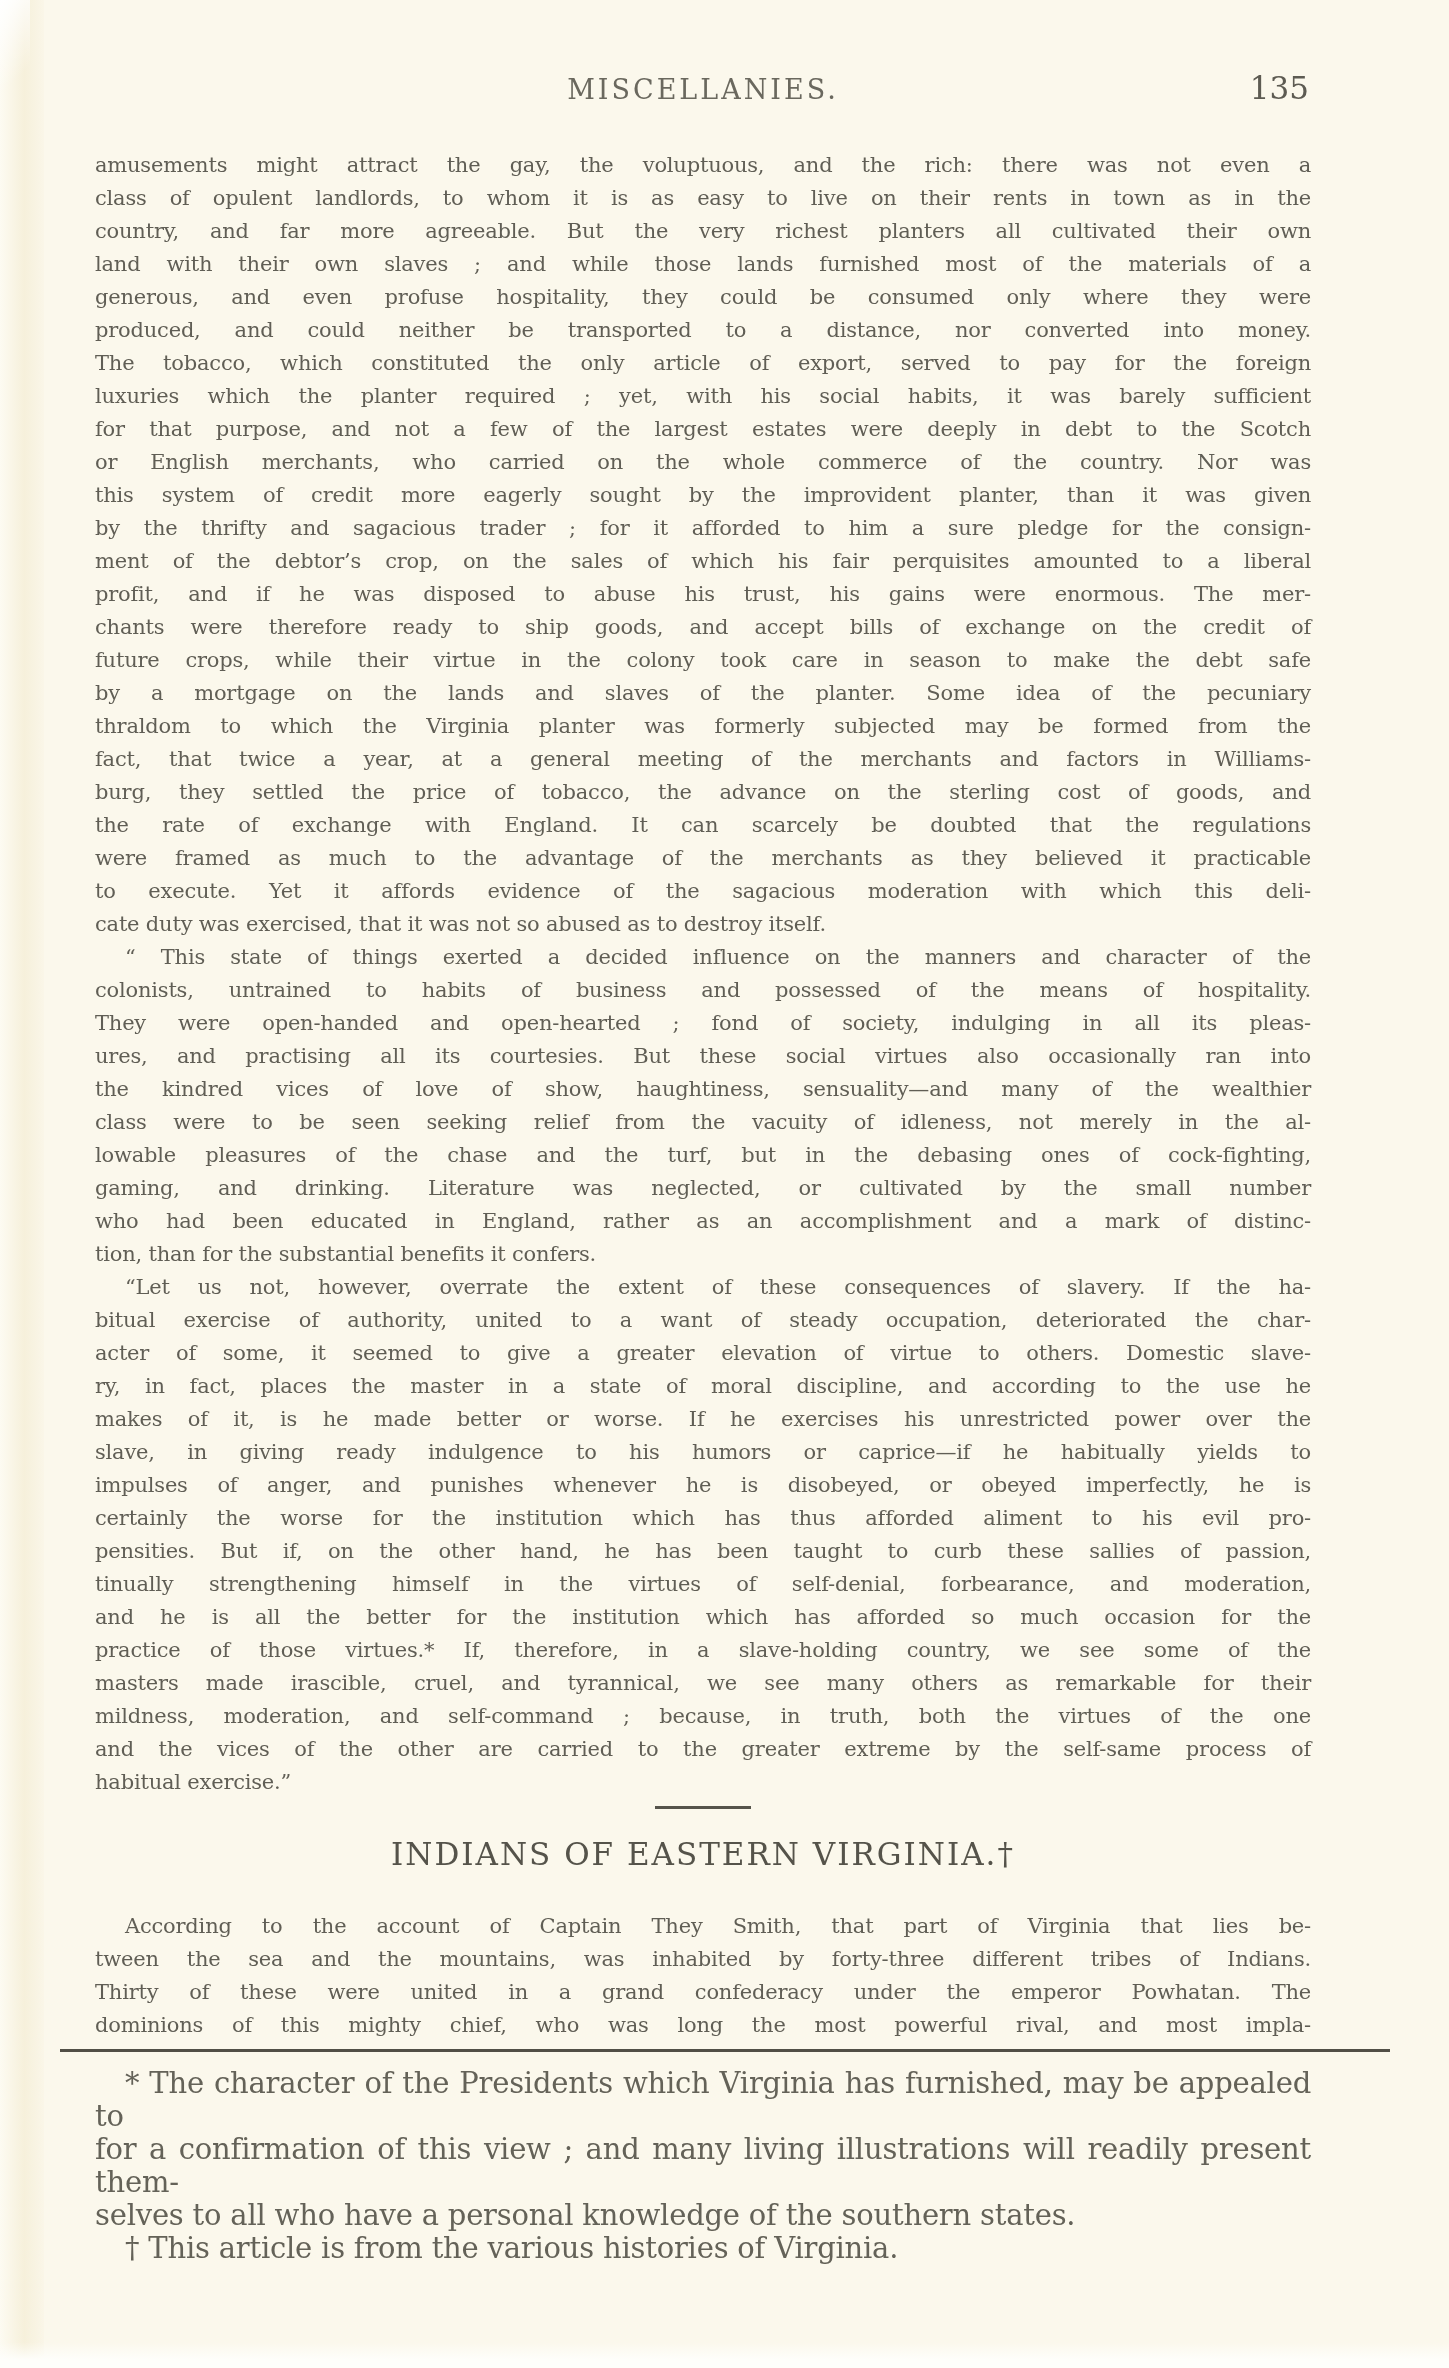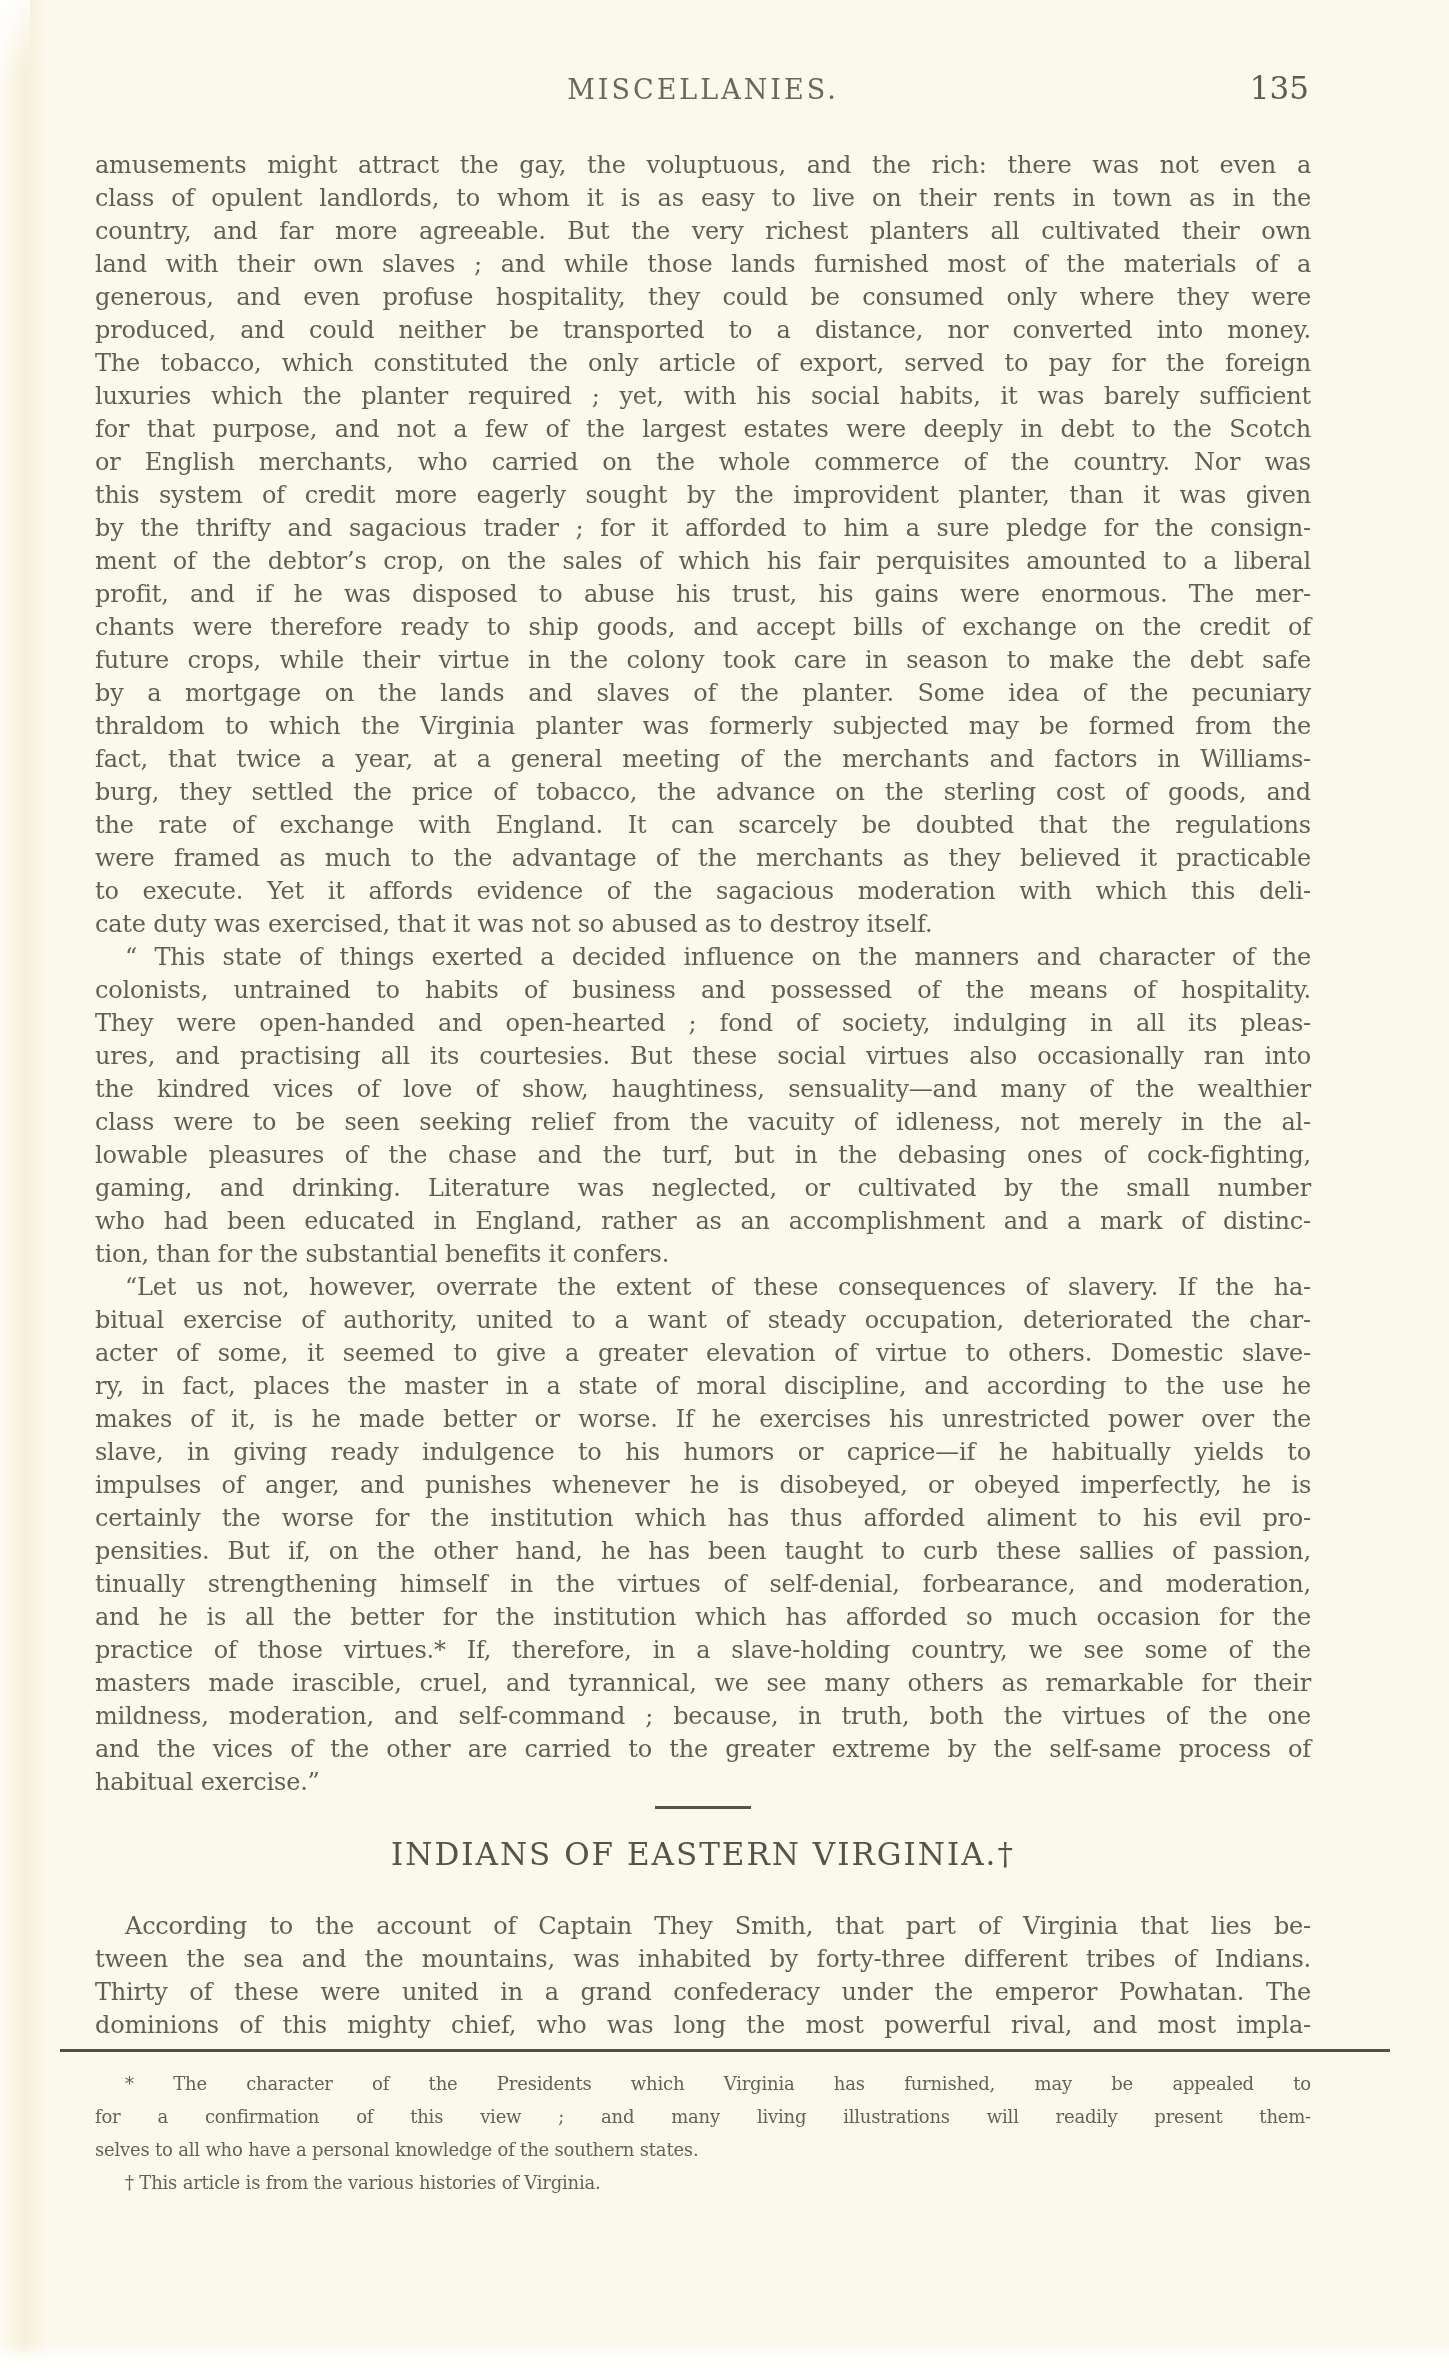--- a/index.html
+++ b/index.html
@@ -39,21 +39,21 @@
     color: #6a685e;
   }
   .page-number {
     position: absolute; right: 2px; top: -4px;
     font-size: 31px;
     color: #5d5b52;
   }
   .body-text { margin-top: 41px; }
   .para { }
   .line {
-    font-size: 24px;
+    font-size: 21px;
     line-height: 33px;
     letter-spacing: -0.2px;
     text-align: justify;
     text-align-last: justify;
     text-justify: inter-word;
     white-space: normal;
   }
   .line.first { text-indent: 30px; }
   .line.end { text-align-last: left; }
   .section-divider {
@@ -72,21 +72,21 @@
   }
   .section-body { margin-top: 38px; }
   .footnote-rule {
     margin-top: 7px;
     margin-left: -35px;
     width: 1330px; height: 0;
     border-top: 3px solid #514f46;
   }
   .footnotes { margin-top: 15px; }
   .footnotes .line {
-    font-size: 18px;
+    font-size: 29px;
     line-height: 33px;
     color: #646258;
   }
 </style>
 </head>
 <body>
 
 <div class="left-edge"></div>
 <div class="top-left-corner"></div>
 

